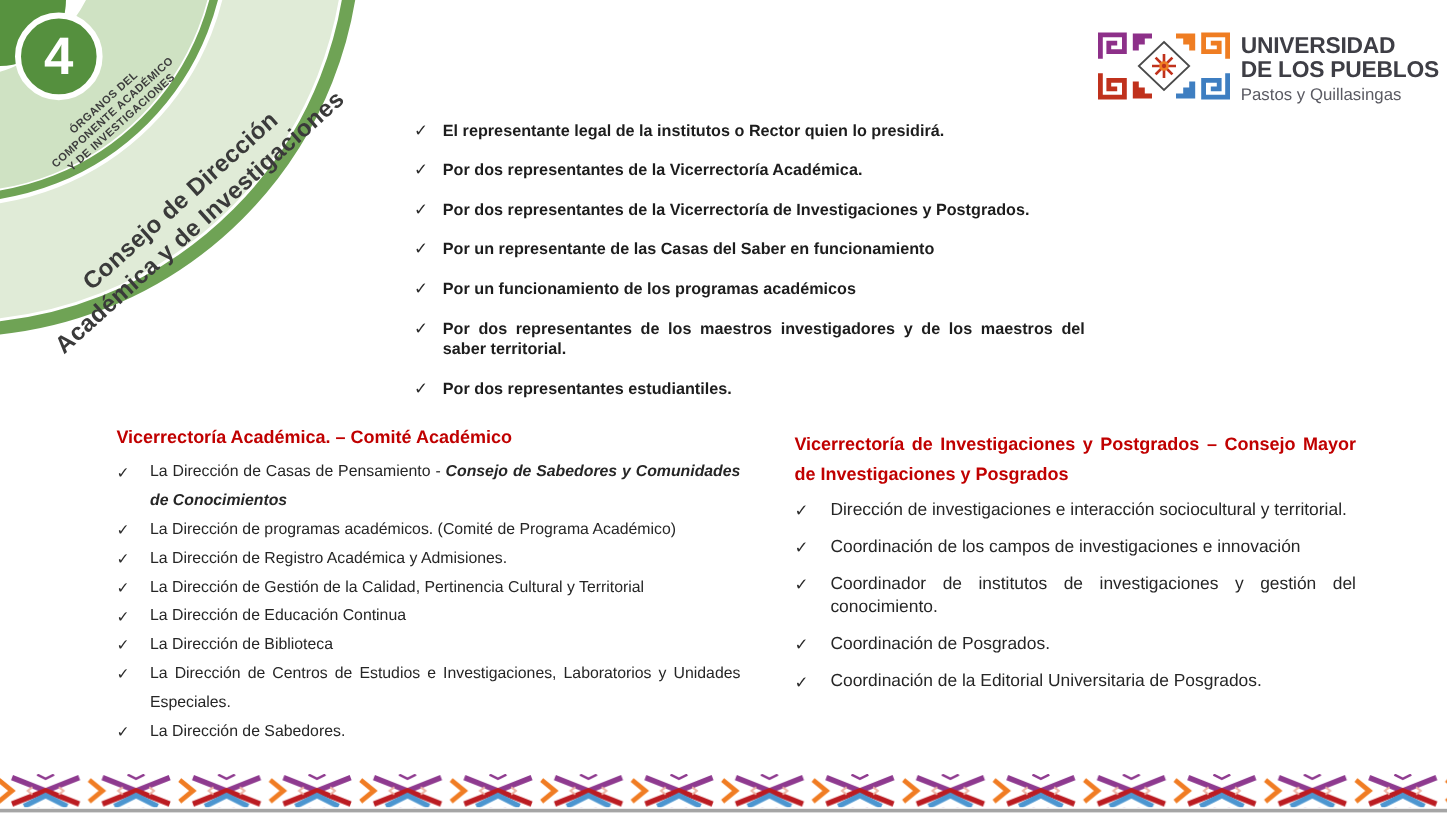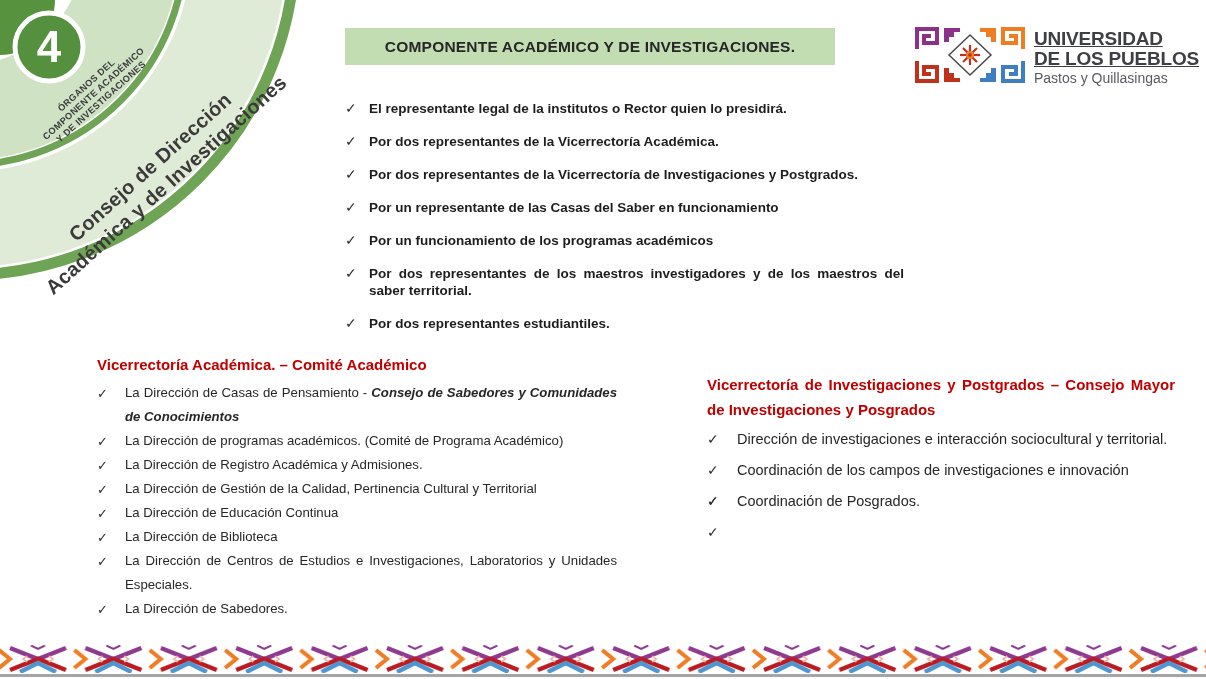--- a/index.html
+++ b/index.html
@@ -16,38 +16,38 @@
   .banner{
     position:absolute;left:345px;top:28px;width:490px;height:37px;
     background:#c3ddb2;display:flex;align-items:center;justify-content:center;
   }
   .banner span{font-size:15.5px;font-weight:bold;color:#262626;letter-spacing:.2px;}
 
   
   .logo{position:absolute;left:914px;top:26px;display:flex;align-items:flex-start;}
   .logo-mark{width:112px;height:58px;}
   .logo-text{margin-left:8px;line-height:1;padding-top:3px;}
-  .logo-text .l1,.logo-text .l2{font-size:19px;font-weight:bold;color:#3e3e45;line-height:20px;letter-spacing:-0.2px;text-decoration:underline;}
+  .logo-text .l1,.logo-text .l2{font-size:19px;font-weight:bold;color:#3e3e45;line-height:20px;letter-spacing:-0.2px;}
   .logo-text .l3{font-size:14px;font-weight:normal;color:#5a5a62;line-height:18px;}
 
   
   .chk{position:absolute;left:0;top:0;font-weight:400;color:#2b2b2b;}
   li{list-style:none;position:relative;}
   ul{margin:0;padding:0;}
 
   
   .main-list{position:absolute;left:345px;top:100px;width:559px;}
   .main-list li{padding-left:24px;margin-bottom:16px;font-size:13.5px;font-weight:bold;
                 line-height:17px;text-align:justify;color:#1d1d1d;}
   .main-list .chk{font-size:14px;font-weight:400;}
 
   
   .column{position:absolute;}
   .col-left{left:60px;top:352px;width:520px;margin-left:37px;}
-  .col-right{left:662px;top:372px;width:468px;margin-left:45px;}
+  .col-right{left:662px;top:358px;width:468px;}
   .col-heading{font-weight:bold;color:#c00000;font-size:15px;line-height:25px;text-align:justify;}
   .col-left .col-heading{margin-bottom:4px;}
   .col-right .col-heading{margin-bottom:8px;}
   .col-left li{padding-left:28px;font-size:13.2px;line-height:24px;text-align:justify;}
   .col-left .chk{font-size:13px;top:1px;}
   .col-right li{padding-left:30px;font-size:14.5px;line-height:19px;margin-bottom:12px;text-align:justify;}
   .col-right .chk{font-size:14px;}
   .emph{font-weight:bold;font-style:italic;}
 
   
@@ -75,23 +75,20 @@
       <text x="95" y="96" text-anchor="middle" font-size="9.2" font-weight="bold" fill="#3d3d3d" letter-spacing="0.4">COMPONENTE ACADÉMICO</text>
       <text x="95" y="107" text-anchor="middle" font-size="9.2" font-weight="bold" fill="#3d3d3d" letter-spacing="0.4">Y DE INVESTIGACIONES</text>
     </g>
 
     <g transform="rotate(-42 160 178)">
       <text x="160" y="170" text-anchor="middle" font-size="20" font-weight="600" fill="#3a3a3a" letter-spacing="0.3">Consejo de Dirección</text>
       <text x="160" y="194" text-anchor="middle" font-size="20" font-weight="600" fill="#3a3a3a" letter-spacing="0.3">Académica y de Investigaciones</text>
     </g>
   </svg>
 
-  <div class="banner">
-    <span>COMPONENTE ACADÉMICO Y DE INVESTIGACIONES.</span>
-  </div>
 
   <div class="logo">
     <svg class="logo-mark" viewBox="0 0 112 58">
       <g fill="none" stroke-width="4">
         <g stroke="#8d3089" transform="translate(1,1)">
             <path d="M2,22 L2,2 L22,2 L22,16 L9,16 L9,9 L16,9"></path>
           </g>
         <g stroke="#ef7d22" transform="translate(111,1) scale(-1,1)">
             <path d="M2,22 L2,2 L22,2 L22,16 L9,16 L9,9 L16,9"></path>
           </g>
@@ -149,23 +146,23 @@
       <li><span class="chk">✓</span><span>La Dirección de Centros de Estudios e Investigaciones, Laboratorios y Unidades Especiales.</span></li>
       <li><span class="chk">✓</span><span>La Dirección de Sabedores.</span></li>
     </ul>
   </div>
 
   <div class="column col-right">
     <div class="col-heading">Vicerrectoría de Investigaciones y Postgrados – Consejo Mayor de Investigaciones y Posgrados</div>
     <ul>
       <li><span class="chk">✓</span><span>Dirección de investigaciones e interacción sociocultural y territorial.</span></li>
       <li><span class="chk">✓</span><span>Coordinación de los campos de investigaciones e innovación</span></li>
-      <li><span class="chk">✓</span></li>
+      <li><span class="chk">✓</span><span>Coordinador de institutos de investigaciones y gestión del conocimiento.</span></li>
       <li><span class="chk">✓</span><span>Coordinación de Posgrados.</span></li>
-      <li><span class="chk">✓</span></li>
+      <li><span class="chk">✓</span><span>Coordinación de la Editorial Universitaria de Posgrados.</span></li>
     </ul>
   </div>
 
   <svg class="pattern" width="1206" height="28" viewBox="0 0 1206 28">
     <defs>
       <pattern id="andean" width="75.4" height="28" patternUnits="userSpaceOnUse">
         <g fill="none">
           <polyline points="10,3 38,14 66,3" stroke="#8e3a8f" stroke-width="4.5"></polyline>
           <polyline points="31,0.5 38,4 45,0.5" stroke="#8e3a8f" stroke-width="2"></polyline>
           <polyline points="10,25 38,14 66,25" stroke="#bb1c22" stroke-width="4.5"></polyline>

